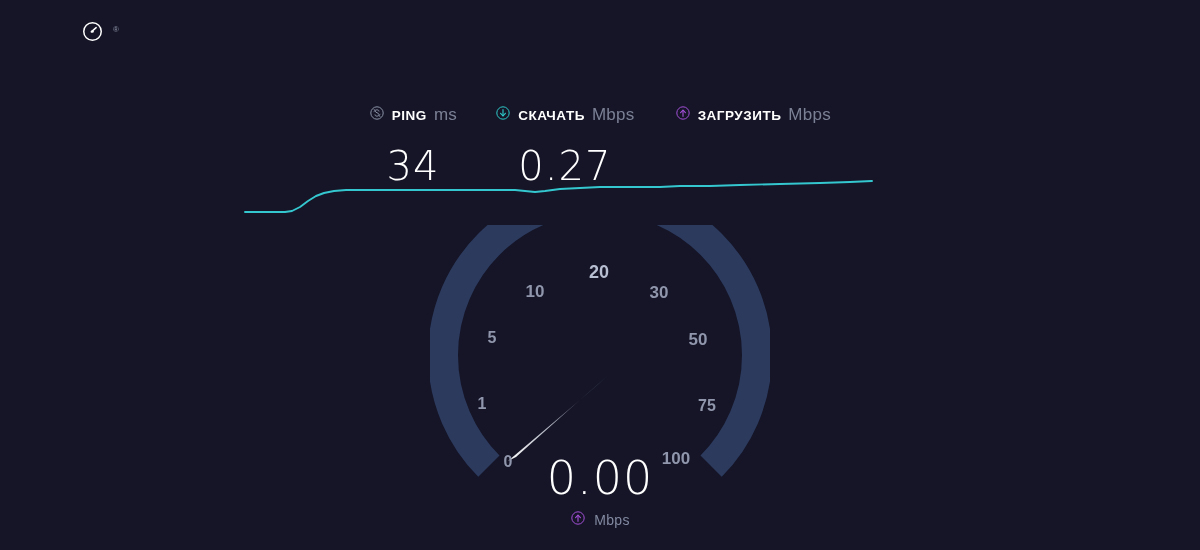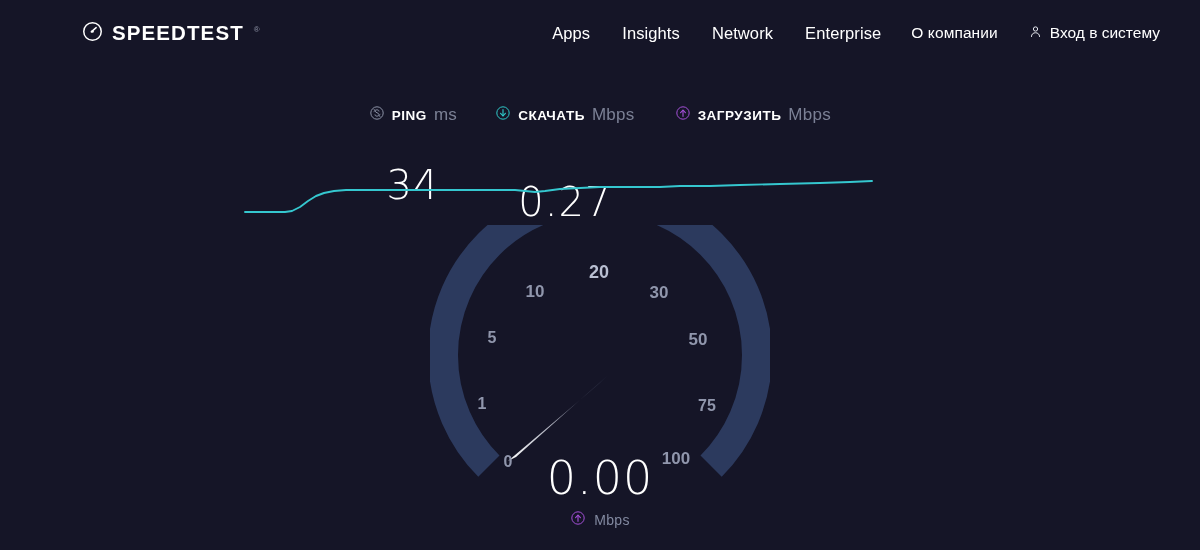--- a/index.html
+++ b/index.html
@@ -108,22 +108,22 @@
   .metric-value {
     font-family: "DejaVu Sans", sans-serif;
     font-size: 40px;
     font-weight: 300;
     color: #ffffff;
     line-height: 1.05;
     margin-top: 20px;
     letter-spacing: 1px;
     min-height: 44px;
   }
-  .m-ping  { margin-right: 38px; gap: 19px; }
-  .m-down  { margin-right: 40px; gap: 36px; }
+  .m-ping  { margin-right: 38px; }
+  .m-down  { margin-right: 40px; }
 
   
   .sparkline-wrap {
     position: absolute;
     left: 0;
     top: 168px;
     width: 1200px;
     height: 60px;
     pointer-events: none;
   }
@@ -181,40 +181,23 @@
 <div class="header">
 
   <div class="logo">
     <span class="logo-icon">
       <svg width="21" height="21" viewBox="0 0 24 24" fill="none">
         <circle cx="12" cy="12" r="10" stroke="#ffffff" stroke-width="1.7"></circle>
         <path d="M16.2 7.6 L10.6 12.4" stroke="#ffffff" stroke-width="1.7" stroke-linecap="round"></path>
         <circle cx="12" cy="12" r="1.5" fill="#ffffff"></circle>
       </svg>
     </span>
-    <span class="logo-text">SPEEDTEST</span>
     <span class="logo-tm">®</span>
   </div>
 
-  <nav class="nav">
-    <span class="nav-item">Apps</span>
-    <span class="nav-item">Insights</span>
-    <span class="nav-item">Network</span>
-    <span class="nav-item">Enterprise</span>
-    <span class="nav-item ru">О компании</span>
-    <span class="nav-login">
-      <span>
-        <svg width="15" height="15" viewBox="0 0 24 24" fill="none">
-          <circle cx="12" cy="8" r="3.4" stroke="#e6e8f0" stroke-width="1.6"></circle>
-          <path d="M5.5 20 C5.5 16.2 8.4 14 12 14 C15.6 14 18.5 16.2 18.5 20" stroke="#e6e8f0" stroke-width="1.6" stroke-linecap="round"></path>
-        </svg>
-      </span>
-      <span>Вход в систему</span>
-    </span>
-  </nav>
 </div>
 
 <div class="metrics">
 
   <div class="metric m-ping">
     <div class="metric-head">
       <span>
         <svg width="16" height="16" viewBox="0 0 24 24" fill="none">
           <circle cx="12" cy="12" r="9.3" stroke="#8c92a6" stroke-width="1.5"></circle>
           <path d="M15 9.2 C15 7.9 13.6 7.3 12 7.3 C10.4 7.3 9 7.8 9 9 C9 11.6 15 11.5 15 14.6 C15 16 13.6 16.7 12 16.7 C10.4 16.7 9 16.1 9 14.8" stroke="#8c92a6" stroke-width="1.5" stroke-linecap="round"></path>

